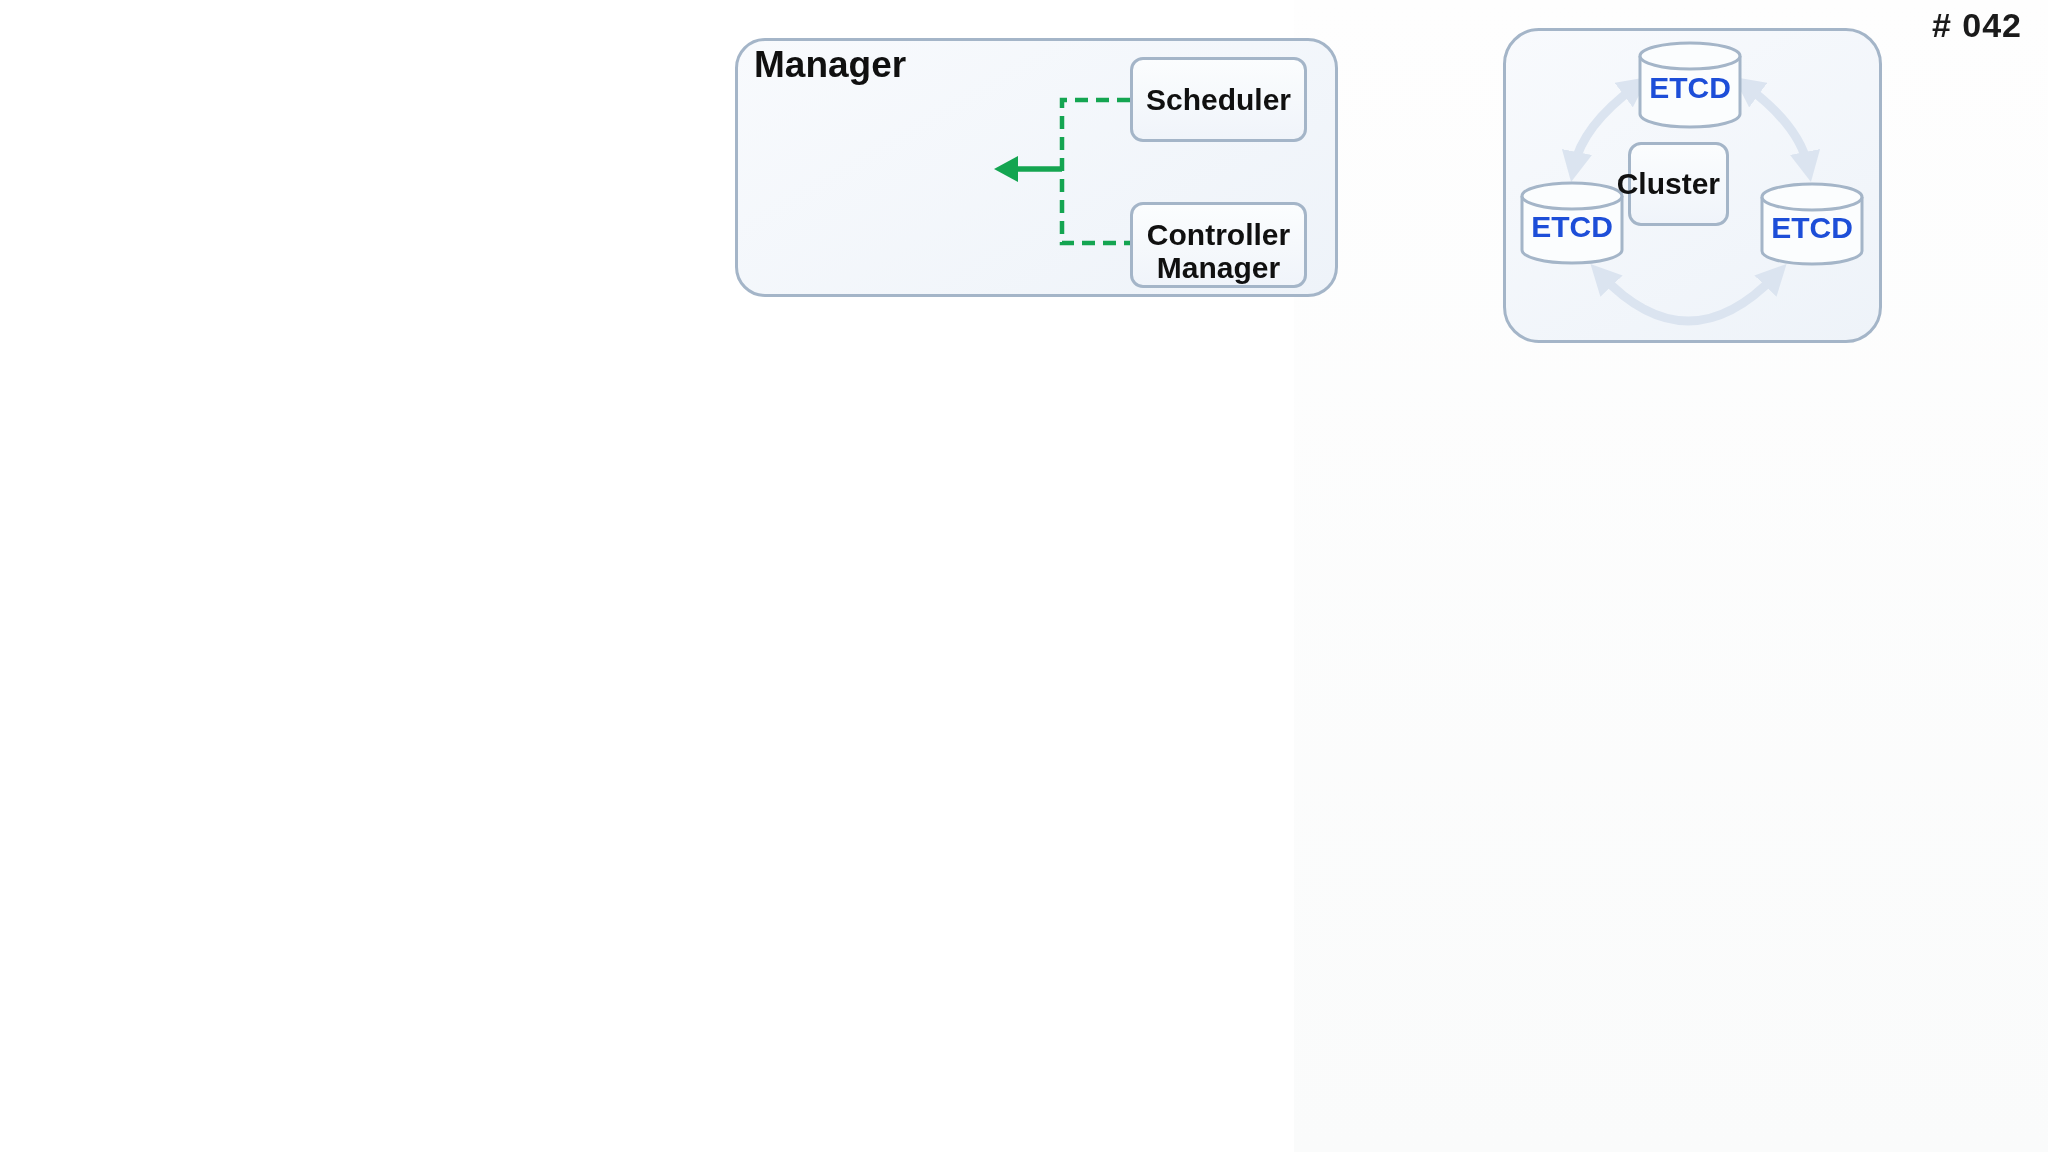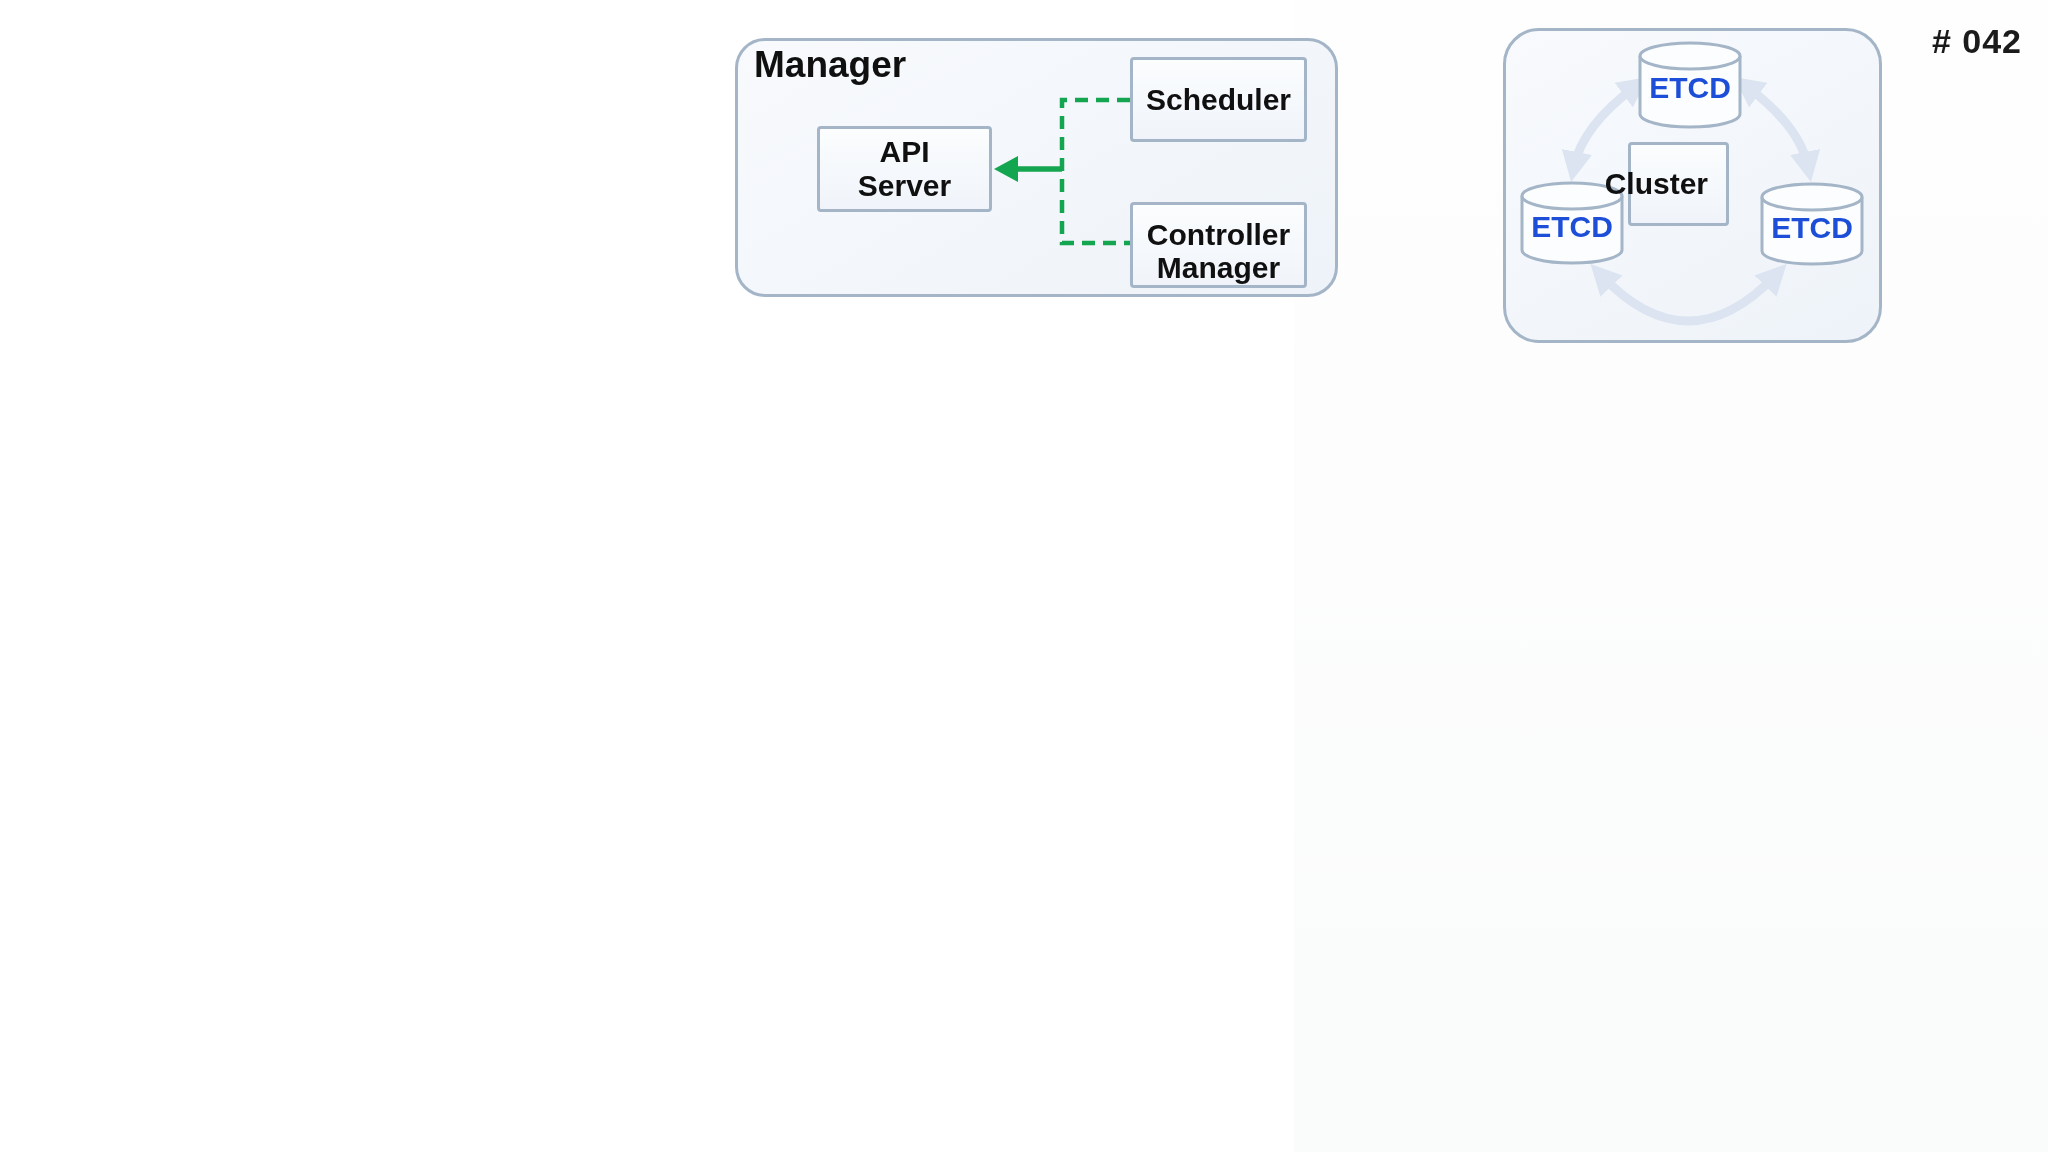--- a/index.html
+++ b/index.html
@@ -5,37 +5,37 @@
   html,body{margin:0;padding:0;background:#ffffff;}
   .stage{
     position:relative;width:2048px;height:1152px;overflow:hidden;
     background:#ffffff;font-family:"Liberation Sans",sans-serif;color:#141414;
   }
   .right-tint{
     position:absolute;left:1294px;top:0;width:754px;height:1152px;
     background:linear-gradient(180deg,#fefefe 0%,#fafbfb 100%);
   }
   .badge{
-    position:absolute;left:1870px;top:22px;width:152px;text-align:right;
+    position:absolute;left:1870px;top:6px;width:152px;text-align:right;
     font-size:34px;font-weight:700;color:#1b1b1b;letter-spacing:1px;
   }
   .group-box{
     position:absolute;border:3px solid #a4b5c8;box-sizing:border-box;
     background:linear-gradient(150deg,#f8fafd 0%,#eef3f9 100%);
   }
   .master-box{left:735px;top:38px;width:603px;height:259px;border-radius:30px;}
   .etcd-box{left:1503px;top:28px;width:379px;height:315px;border-radius:36px;}
   .group-title{
     position:absolute;left:754px;top:44px;font-size:37px;font-weight:700;color:#101010;
   }
   .node{
-    position:absolute;border:3px solid #a4b5c8;border-radius:4px;box-sizing:border-box;
+    position:absolute;border:3px solid #a4b5c8;border-radius:13px;box-sizing:border-box;
     background:linear-gradient(180deg,#fbfdfe 0%,#f0f4fa 100%);
     display:flex;align-items:center;justify-content:center;text-align:center;
-    font-weight:700;font-size:30px;color:#101010;line-height:1.12;padding:0 18px;
+    font-weight:700;font-size:30px;color:#101010;line-height:1.12;padding:0 6px;
   }
   .node-api{left:817px;top:126px;width:175px;height:86px;}
   .node-sched{left:1130px;top:57px;width:177px;height:85px;}
   .node-cm{left:1130px;top:202px;width:177px;height:86px;align-items:flex-end;}
   .node-cluster{left:1628px;top:142px;width:101px;height:84px;justify-content:flex-end;}
   .svg-overlay{position:absolute;left:0;top:0;width:2048px;height:1152px;pointer-events:none;}
   .cyl-label{
     position:absolute;width:100px;height:36px;display:flex;align-items:center;justify-content:center;
     font-weight:700;font-size:30px;color:#1d4ed8;
   }
@@ -48,23 +48,20 @@
 
 <div class="stage">
 
   <div class="right-tint"></div>
 
   <div class="badge"># 042</div>
 
   <div class="group-box master-box"></div>
   <div class="group-title">Manager</div>
 
-  <div class="node node-api">
-    <span>API Server</span>
-  </div>
   <div class="node node-sched">
     <span>Scheduler</span>
   </div>
   <div class="node node-cm">
     <span>Controller Manager</span>
   </div>
 
   <div class="group-box etcd-box"></div>
 
   <svg class="svg-overlay" viewBox="0 0 2048 1152">

